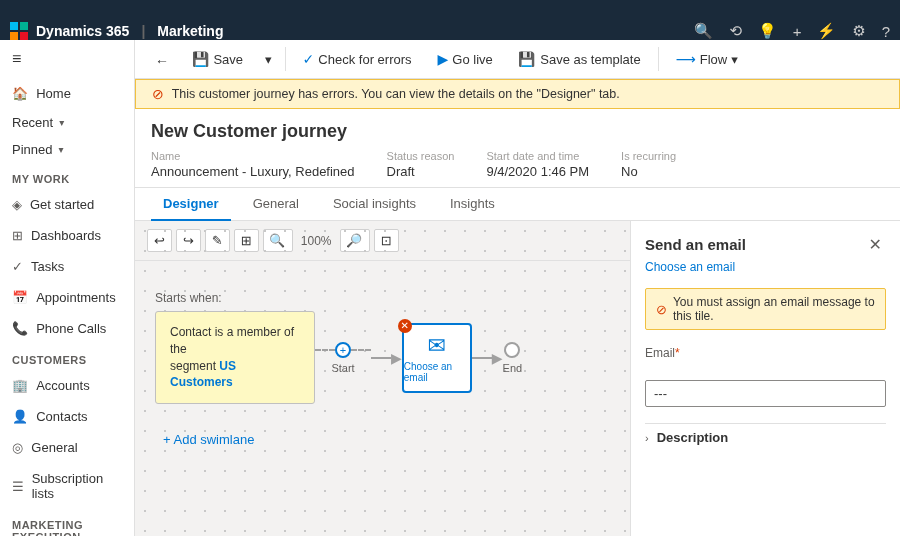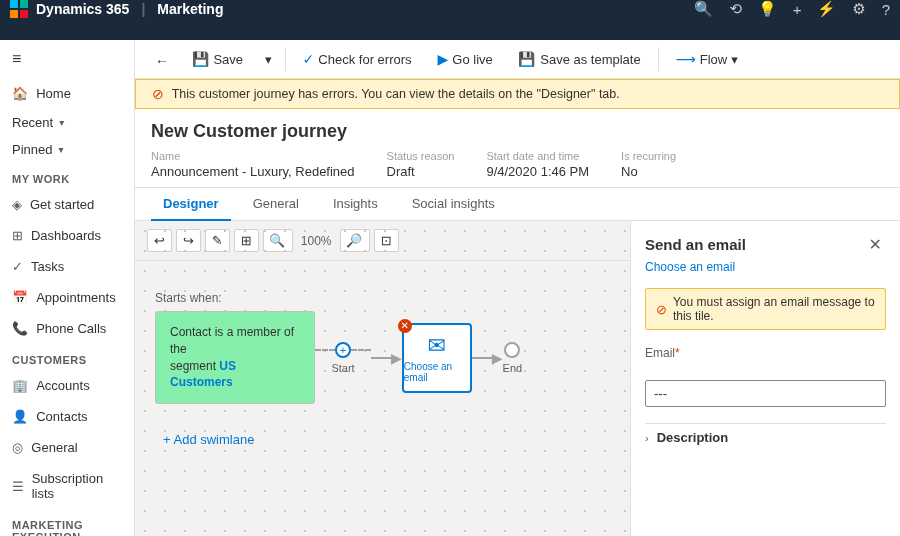--- a/index.html
+++ b/index.html
@@ -3,21 +3,21 @@
   <meta charset="utf-8">
   <style>
     * { box-sizing: border-box; margin: 0; padding: 0; }
     body { font-family: 'Segoe UI', sans-serif; font-size: 13px; color: #333; background: #f3f2f1; width: 900px; height: 536px; overflow: hidden; }
 
     
     .top-nav {
       background: #1a2a3a;
       height: 40px;
       display: flex;
-      align-items: flex-start;
+      align-items: flex-end;
       padding: 0 10px;
       color: white;
       gap: 8px;
     }
     .top-nav-brand {
       display: flex;
       align-items: center;
       gap: 8px;
       font-size: 14px;
       font-weight: 600;
@@ -256,21 +256,21 @@
       font-size: 12px;
       color: #605e5c;
       margin-bottom: 6px;
     }
     .journey-row {
       display: flex;
       align-items: center;
       gap: 0;
     }
     .journey-start-box {
-      background: #86efac;
+      background: #fef9c3;
       border: 1px solid #c0c0c0;
       border-radius: 3px;
       padding: 12px 14px;
       font-size: 12px;
       color: #333;
       width: 160px;
       line-height: 1.4;
     }
     .journey-link { color: #0078d4; text-decoration: none; font-weight: bold; }
     .journey-node-circle {
@@ -592,22 +592,22 @@
         <div class="page-meta-item">
           <span class="page-meta-label">Is recurring</span>
           <span class="page-meta-value">No</span>
         </div>
       </div>
     </div>
 
     <div class="tabs">
       <div class="tab active">Designer</div>
       <div class="tab">General</div>
+      <div class="tab">Social insights</div>
       <div class="tab">Insights</div>
-      <div class="tab">Social insights</div>
     </div>
 
     <div class="designer-area">
 
       <div class="canvas">
         <div class="canvas-bg"></div>
 
         <div class="canvas-toolbar">
           <button class="canvas-btn">↩</button>
           <button class="canvas-btn">↪</button>

